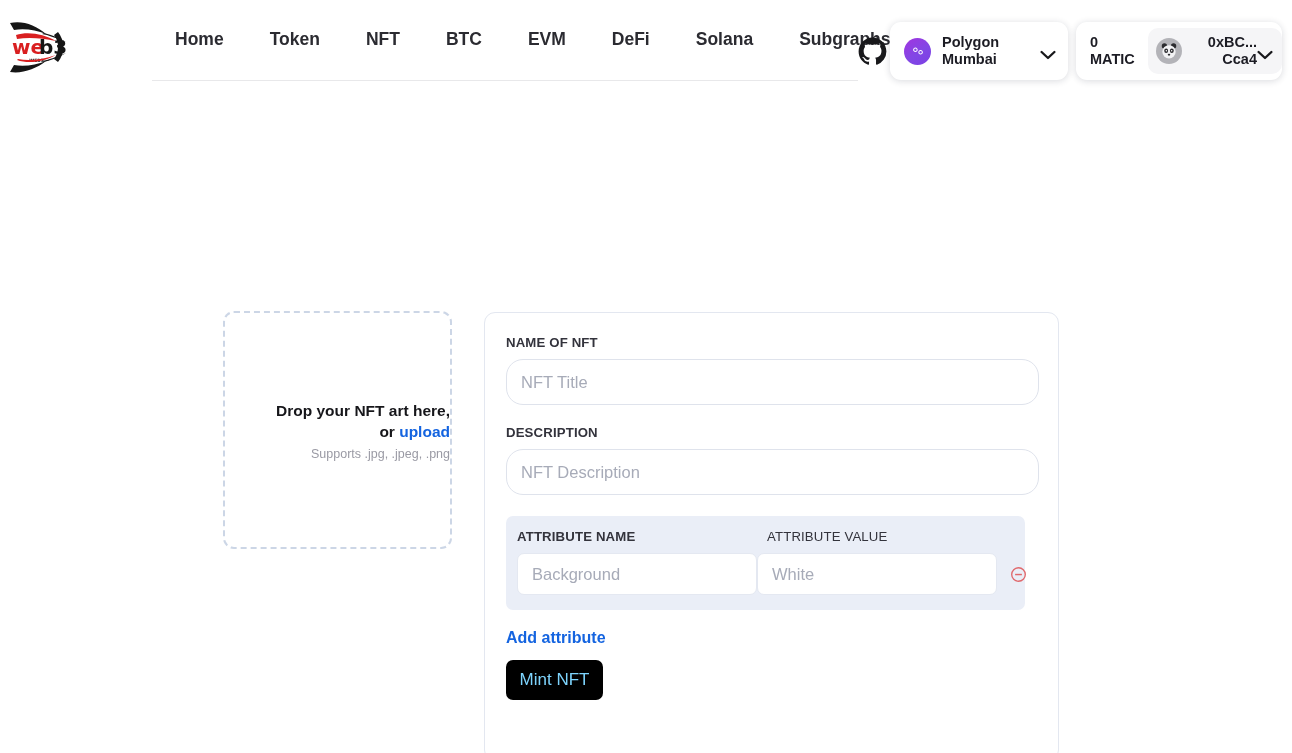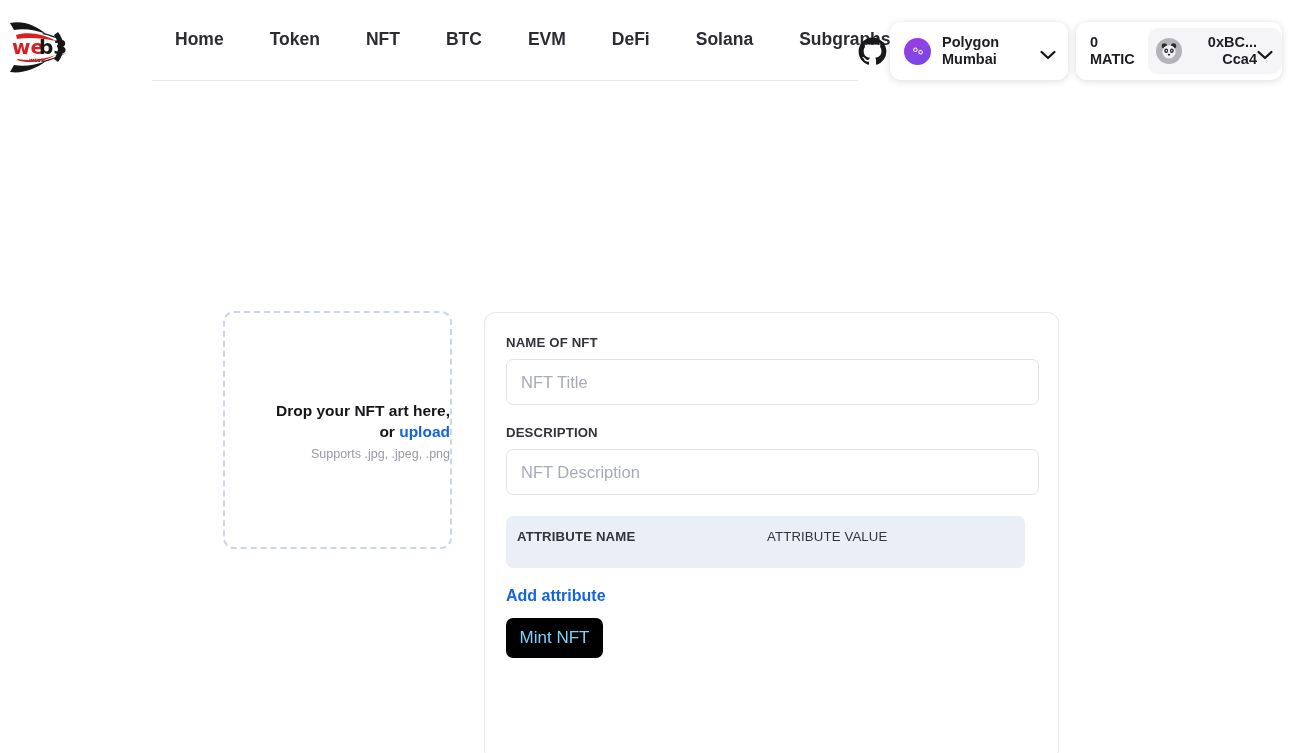--- a/index.html
+++ b/index.html
@@ -214,21 +214,21 @@
     font-weight: 700;
     color: #33333c;
     letter-spacing: 0.15px;
     margin-bottom: 9px;
   }
   .text-input {
     display: block;
     width: 533px;
     height: 46px;
     border: 1px solid #dfe3ec;
-    border-radius: 7px;
+    border-radius: 17px;
     background: #ffffff;
     padding: 0 14px;
     font-family: "Liberation Sans", sans-serif;
     font-size: 16.5px;
     color: #1c1c24;
     outline: none;
   }
   .text-input::placeholder { color: #a7abb8; }
   .gap-1 { height: 20px; }
 
@@ -410,19 +410,30 @@
     <div class="gap-1"></div>
 
     <div class="field-label">DESCRIPTION</div>
     <input class="text-input" type="text" placeholder="NFT Description" style="">
 
     <div class="attr-box">
       <div class="attr-head">
         <div class="attr-head-name">ATTRIBUTE NAME</div>
         <div class="attr-head-value">ATTRIBUTE VALUE</div>
       </div>
+      <div class="attr-row">
+        <input class="attr-input" type="text" placeholder="Background" style="">
+        <span class="attr-gap"></span>
+        <input class="attr-input" type="text" placeholder="White" style="">
+        <span class="remove-attr">
+          <svg width="17" height="17" viewBox="0 0 20 20">
+            <circle cx="10" cy="10" r="8" fill="none" stroke="#e0686c" stroke-width="1.6"></circle>
+            <rect x="6" y="9.2" width="8" height="1.7" fill="#e0686c"></rect>
+          </svg>
+        </span>
+      </div>
     </div>
 
     <a class="add-attr" href="#">Add attribute</a>
 
     <button class="mint-btn" type="button">Mint NFT</button>
   </div>
 </div>
 
 </body></html>

